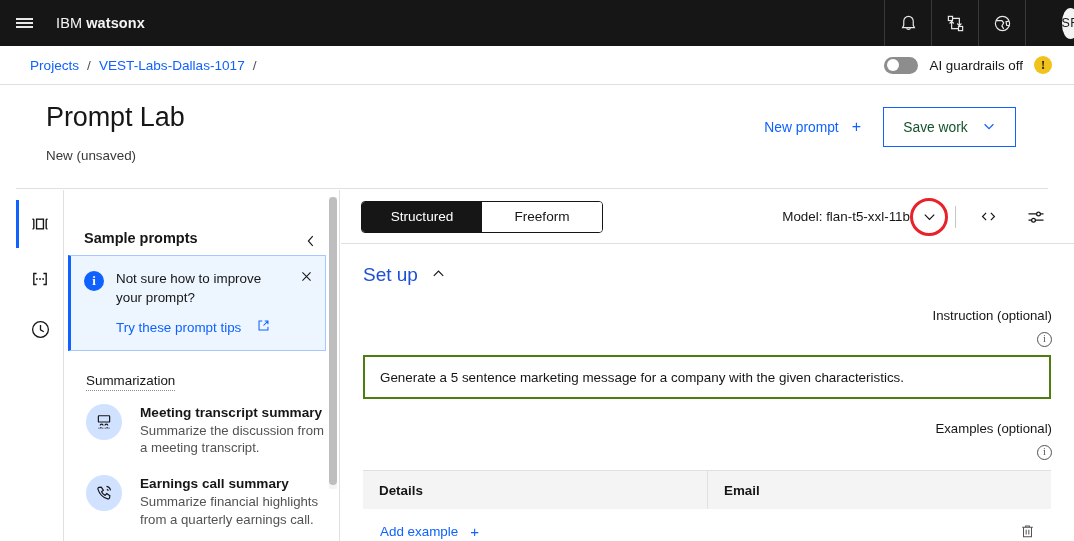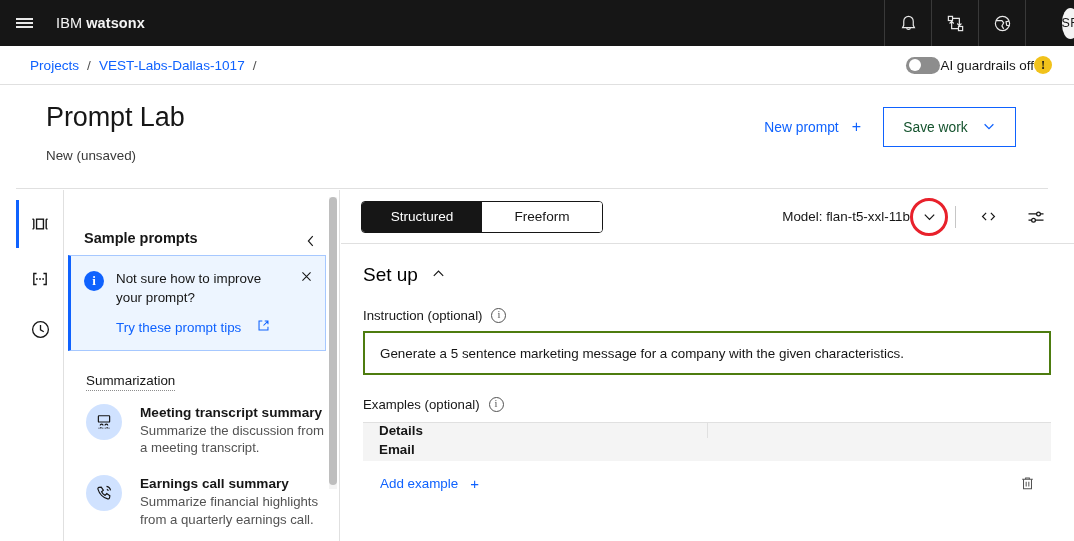--- a/index.html
+++ b/index.html
@@ -68,21 +68,21 @@
   .crumbs {
     margin-left: 30px;
     font-size: 13.6px;
     display: flex; align-items: center; gap: 0;
     white-space: nowrap;
   }
   .crumb-link { color: #0f62fe; text-decoration: none; cursor: pointer; }
   .crumb-sep { color: #525252; margin: 0 8px; }
   .guard-wrap {
     margin-left: auto; margin-right: 22px;
-    display: flex; align-items: center; 
+    display: flex; align-items: center; gap: 11px;
   }
   .toggle {
     width: 34px; height: 17px; border-radius: 9px;
     background: #8d8d8d; position: relative; cursor: pointer;
     flex: none;
   }
   .toggle .knob {
     position: absolute; top: 2.2px; left: 2.2px;
     width: 12.6px; height: 12.6px; border-radius: 50%;
     background: #ffffff;
@@ -302,24 +302,25 @@
   #setup-area {
     position: absolute; left: 0; top: 54px;
     width: 733px; height: 297px;
     padding: 0 22px;
   }
   #setup-head {
     display: flex; align-items: center; gap: 13px;
     padding-top: 20px;
     cursor: pointer; width: fit-content;
   }
-  #setup-title { font-size: 19px; color: #000000; }
+  #setup-title { font-size: 19px; color: #1d4ed8; }
   .field-label-row {
-    display: flex; align-items: flex-start; gap: 9px;
+    display: flex; align-items: flex-end; gap: 9px;
     margin-top: 22px;
+    flex-direction: column;
   }
   .field-label { font-size: 13.2px; color: #161616; }
   .info-i {
     width: 15px; height: 15px; border-radius: 50%;
     border: 1px solid #525252; color: #525252;
     font-size: 10.5px; line-height: 1;
     display: flex; align-items: center; justify-content: center;
     cursor: pointer;
     font-family: "Liberation Serif", serif;
   }
@@ -331,21 +332,21 @@
     display: flex; align-items: center;
     padding: 0 15px;
     font-size: 13.4px; color: #161616;
     cursor: text;
   }
   #examples-table {
     margin-top: 10px; width: 688px;
     border-top: 1px solid #e0e0e0;
   }
   #examples-head {
-    display: flex; height: 38px; background: #f4f4f4; flex-direction: column;
+    display: flex; height: 38px; background: #f4f4f4;
   }
   .ex-th {
     font-size: 13.4px; font-weight: 700; color: #161616;
     display: flex; align-items: center;
     padding-left: 16px;
   }
   .ex-th.col-details { width: 345px; border-right: 1px solid #e0e0e0; }
   .ex-th.col-email { flex: 1; }
   #examples-actions {
     height: 44px; display: flex; align-items: center;

